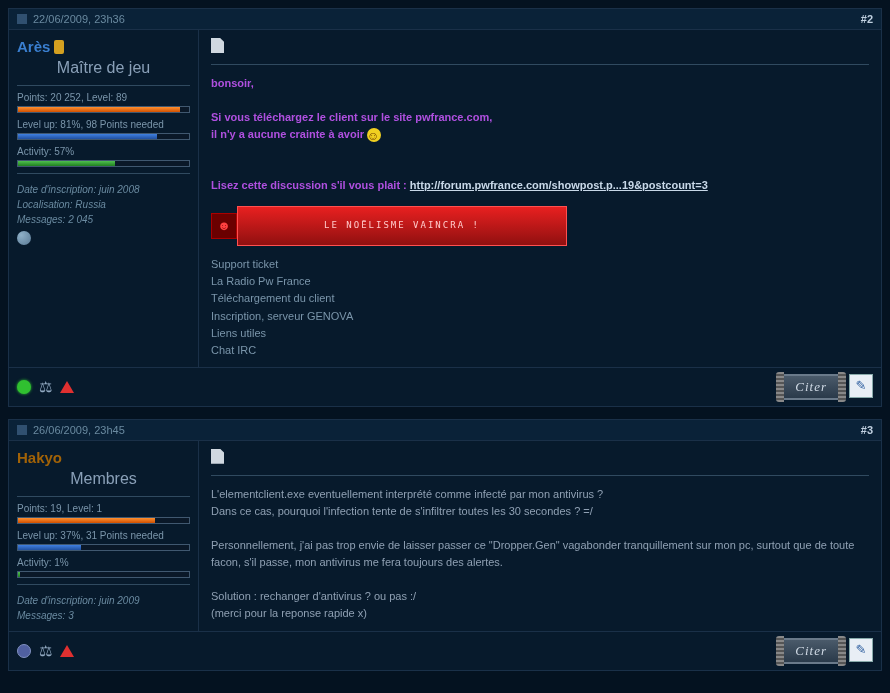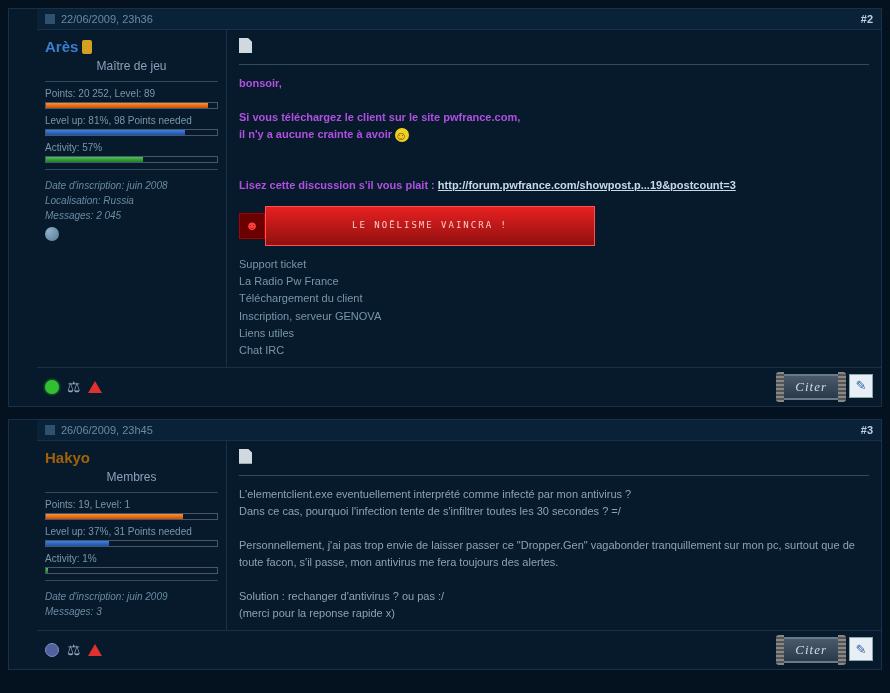--- a/index.html
+++ b/index.html
@@ -1,30 +1,30 @@
 <!DOCTYPE html>
 <html><head>
 <meta charset="utf-8">
 <style>
 * { margin:0; padding:0; box-sizing:border-box; }
 body { background:#041220; font-family:Verdana,Arial,sans-serif; font-size:11px; color:#8fa0b0; padding:8px; width:890px; }
-.post { border:1px solid #1a3048; margin-bottom:12px; background:#071a2c;padding-left:28px; }
+.post { border:1px solid #1a3048; margin-bottom:12px; background:#071a2c; }
 .post-head { background:#0a2238; padding:4px 8px; border-bottom:1px solid #1a3048; display:flex; align-items:center; }
 .old-icon { width:10px; height:10px; background:#305070; margin-right:6px; }
 .post-date { color:#6a8aa0; flex:1; }
 .post-num { color:#c0d0e0; font-weight:bold; }
 .post-num a { color:#c0d0e0; text-decoration:none; }
 .post-body { display:flex; }
 .userinfo { width:190px; padding:8px; border-right:1px solid #1a3048; }
 .username { font-size:15px; font-weight:bold; margin-bottom:4px; display:flex; align-items:center; gap:4px; }
 .username a { text-decoration:none; }
 .user-blue { color:#3a7fd0; }
 .user-white { color:#a16207; }
 .medal { width:10px; height:14px; background:#d4a020; border-radius:2px; display:inline-block; }
-.usertitle { text-align:center; color:#8aa0b8; margin-bottom:8px; font-size:12px; }
+.usertitle { text-align:center; color:#8aa0b8; margin-bottom:8px; font-size:16px; }
 .hr { border:none; border-top:1px solid #304a60; margin:6px 0; }
 .stat { color:#7a95aa; font-size:10px; margin-bottom:3px; }
 .bar { height:7px; background:#0a1828; border:1px solid #405870; margin-bottom:6px; position:relative; }
 .bar-fill { height:100%; }
 .bar-orange { background:linear-gradient(#ff9030,#d05000); }
 .bar-blue { background:linear-gradient(#4080e0,#2050a0); }
 .bar-green { background:linear-gradient(#50c050,#208020); }
 .userdetails { margin-top:8px; color:#6a8aa0; font-size:10px; line-height:1.5;font-style:italic; }
 .globe { width:14px; height:14px; background:radial-gradient(circle at 30% 30%,#8fb0c8,#5a7a95); border-radius:50%; display:inline-block; margin-top:4px; }
 .content { flex:1; padding:8px 12px; color:#8fa0b3; line-height:1.55; font-size:11px; }

